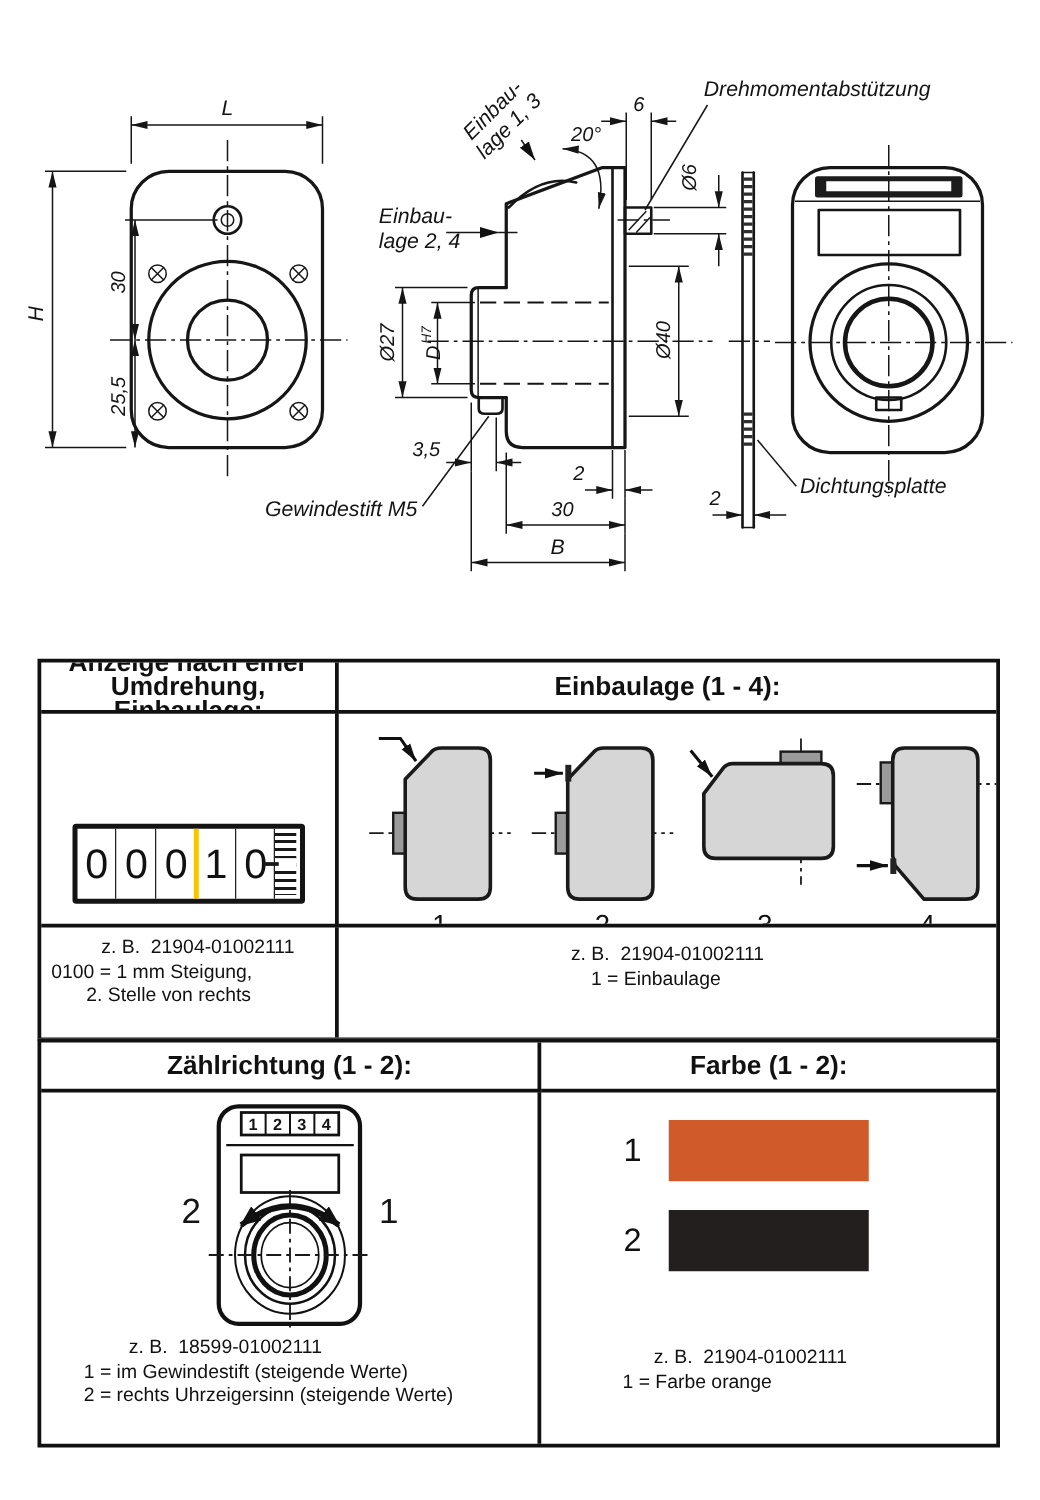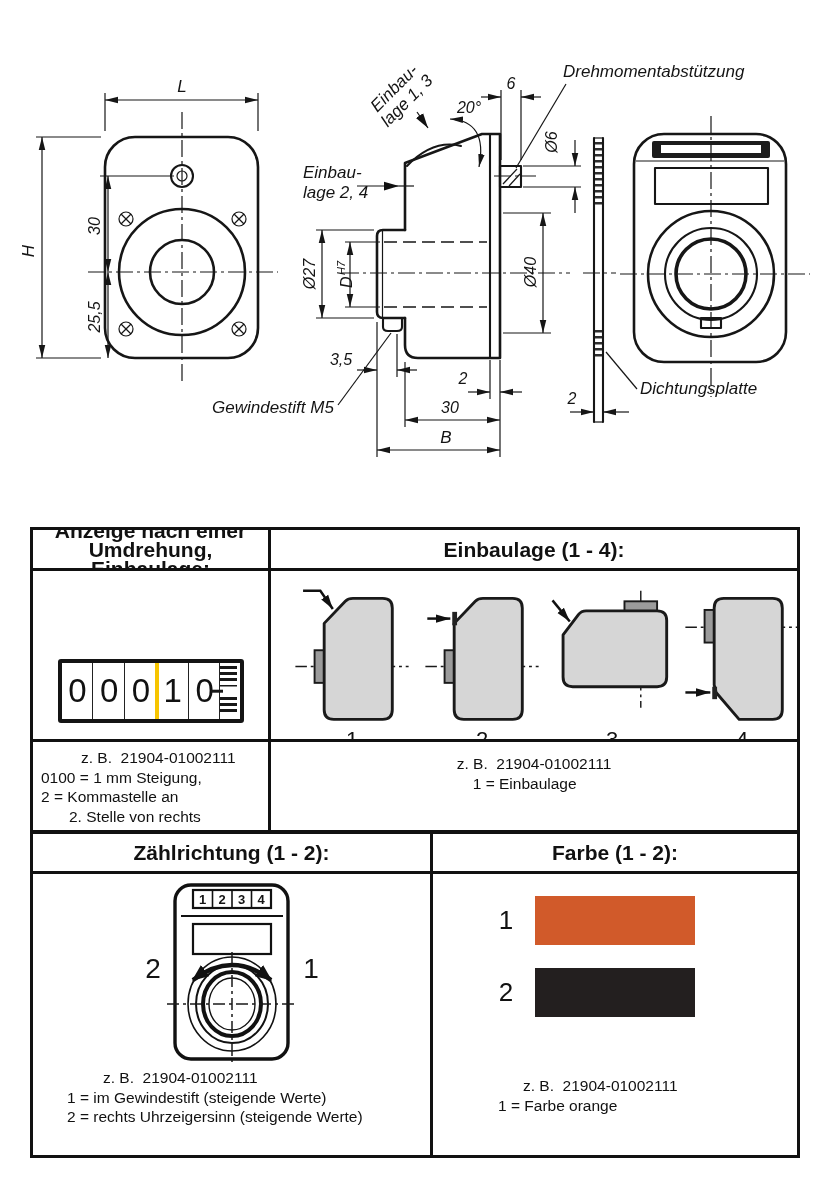--- a/index.html
+++ b/index.html
@@ -341,21 +341,20 @@
               <line x1="6" y1="112" x2="32" y2="112" class="pict-arrow" marker-end="url(#pah)"></line>
             </svg>
             <div class="pos-label">4</div>
           </div>
         </div>
       </div>
 
       <div class="cell br ex foot-left">
         <div class="ex-line"><span style="padding-left:40px">z. B.  21904-</span><span class="b">01002</span><span>111</span></div>
         <div class="ex-line"><span class="b">0100</span><span> = 1 mm Steigung,</span></div>
-        <div class="ex-line"><span class="b">2</span><span> = Kommastelle an</span></div>
         <div class="ex-line l4"><span>2. Stelle von rechts</span></div>
       </div>
       <div class="cell ex">
         <div class="ex-center">
           <div class="ex-line"><span>z. B.  21904-01002</span><span class="b">1</span><span>11</span></div>
           <div class="ex-line l2"><span class="b">1</span><span> = Einbaulage</span></div>
         </div>
       </div>
     </div>
   </div>
@@ -388,21 +387,21 @@
             <ellipse cx="95" cy="130" rx="29" ry="32" fill="none" stroke="#111" stroke-width="4"></ellipse>
             <ellipse cx="95" cy="130" rx="23" ry="26" fill="none" stroke="#111" stroke-width="1.4"></ellipse>
             <line x1="95" y1="78" x2="95" y2="188" class="pict-cl"></line>
             <line x1="30" y1="130" x2="160" y2="130" class="pict-cl"></line>
             <path d="M 56,106 Q 95,76 134,106" fill="none" stroke="#111" stroke-width="4.5" marker-start="url(#ahb)" marker-end="url(#ahb)"></path>
             <text x="16" y="104" text-anchor="middle" font-size="28">2</text>
             <text x="174" y="104" text-anchor="middle" font-size="28">1</text>
           </svg>
         </div>
         <div class="ex t2-ex-left">
-          <div class="ex-line l1"><span>z. B.  21904-010021</span><span class="b">1</span><span>1</span></div>
+          <div class="ex-line l1"><span>z. B.  18599-010021</span><span class="b">1</span><span>1</span></div>
           <div class="ex-line"><span class="b">1</span><span> = im Gewindestift (steigende Werte)</span></div>
           <div class="ex-line"><span class="b">2</span><span> = rechts Uhrzeigersinn (steigende Werte)</span></div>
         </div>
       </div>
 
       <div class="cell">
         <div class="sw-block">
           <div class="sw-row">
             <div class="sw-num">1</div>
             <div class="sw-rect" style="background: rgb(209, 90, 42);"></div>

